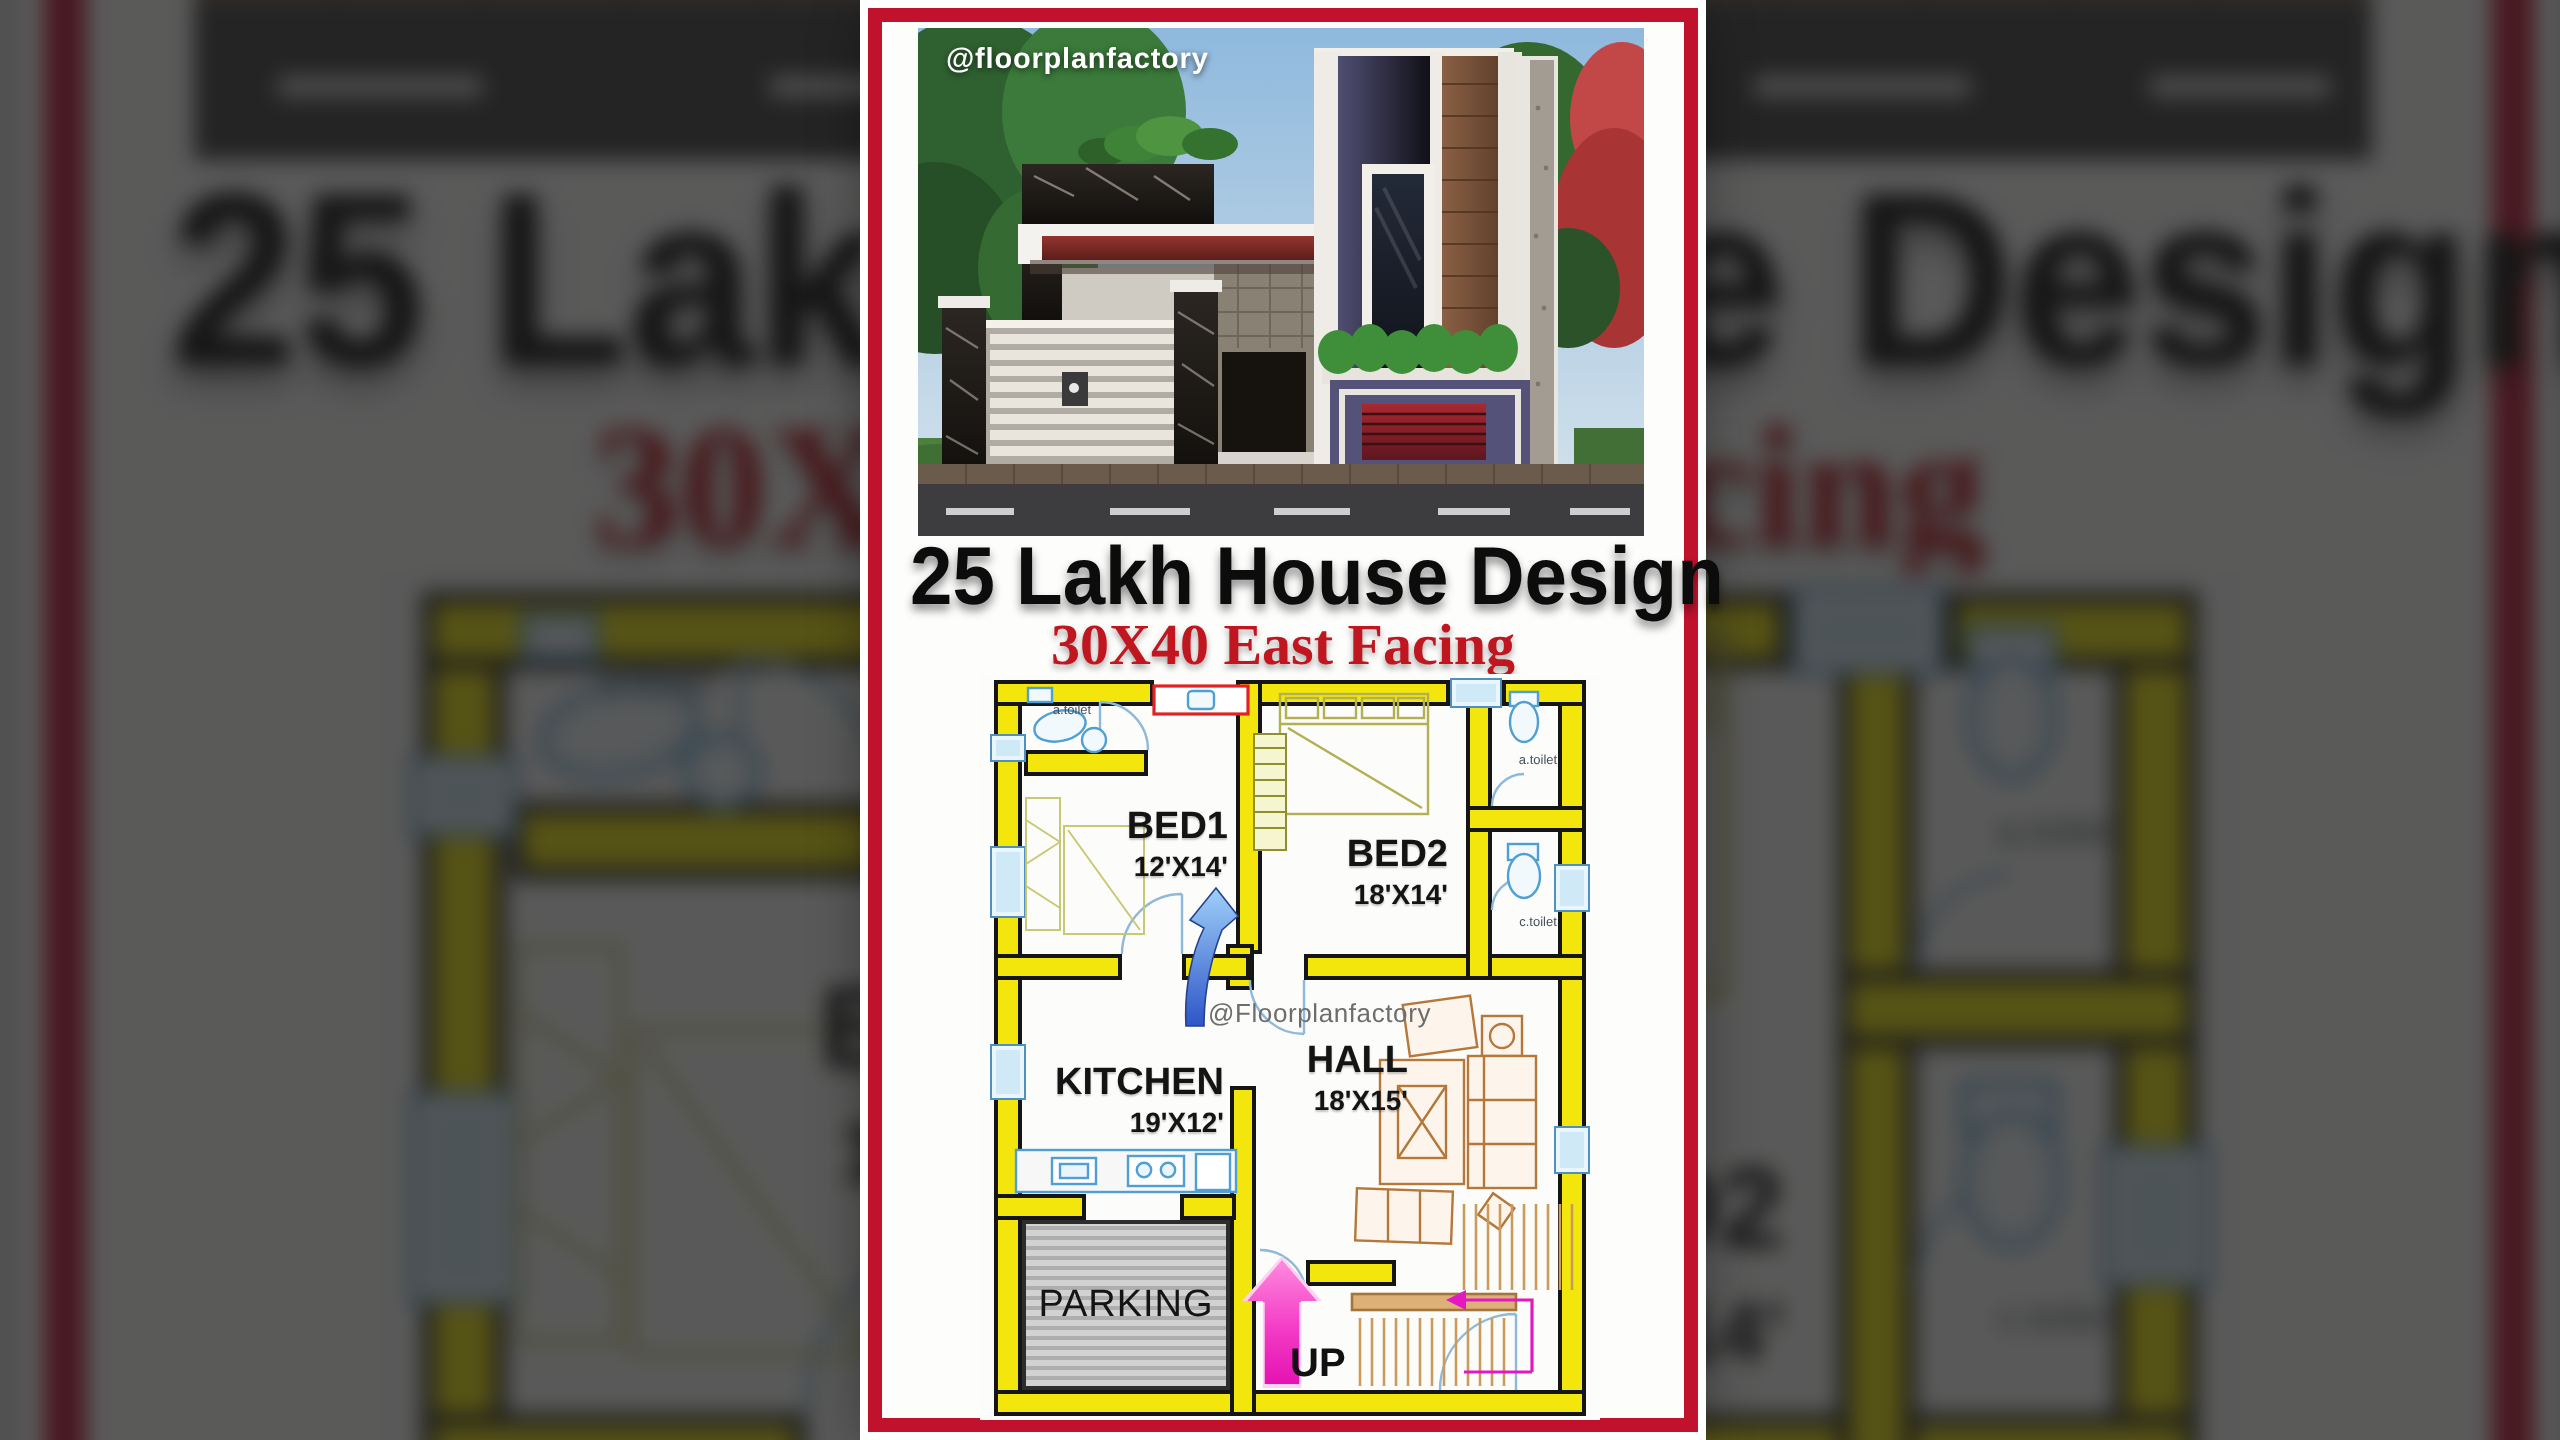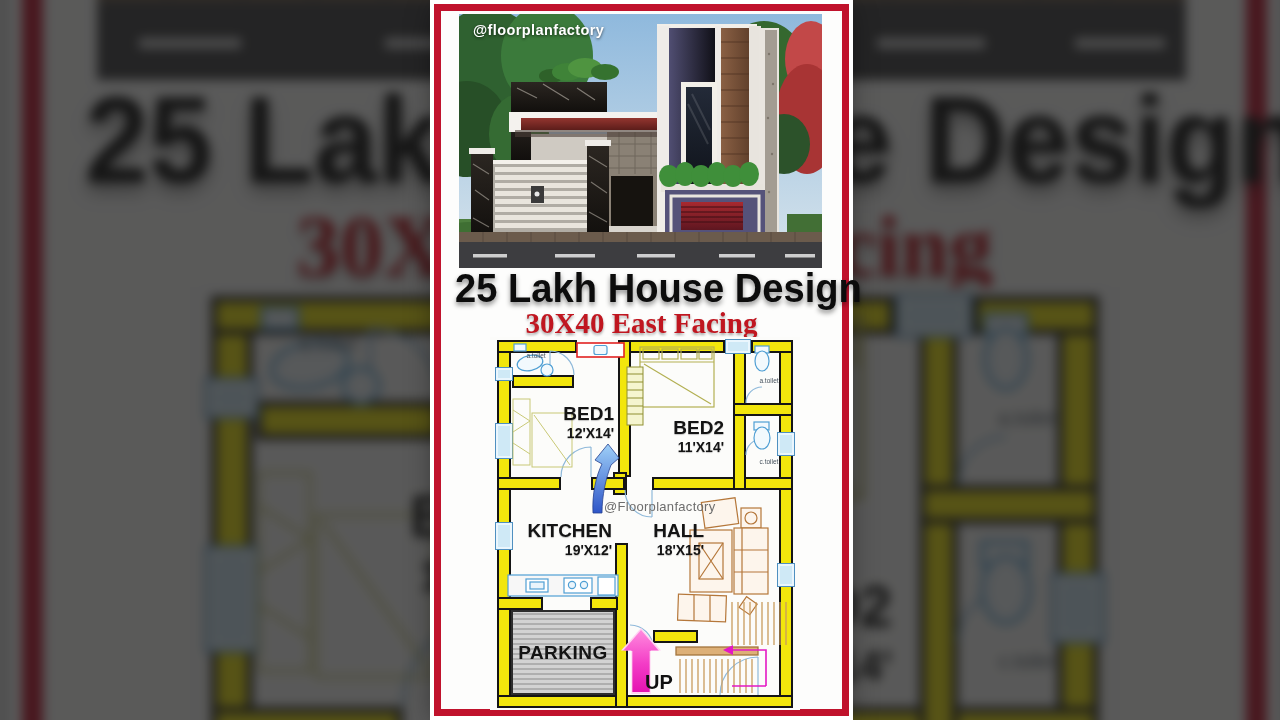--- a/index.html
+++ b/index.html
@@ -36,21 +36,21 @@
   .fix{position:absolute;left:0;top:0;width:310px;height:373px;}
   .room-label{position:absolute;font-weight:bold;color:#141414;text-align:right;line-height:1.18;
               text-shadow:0 1px 1px rgba(0,0,0,0.22);}
   .room-label .dim-line{font-size:14px;}
   .tiny-label{position:absolute;font-size:6.5px;color:#44505c;text-align:center;}
   .plan-mark{position:absolute;left:114px;top:162px;font-size:13px;color:#6d6d6d;letter-spacing:.3px;}
   .parking{position:absolute;left:21px;top:273px;width:104px;height:85px;box-sizing:border-box;
            border:2px solid #2d2d2d;
            background:repeating-linear-gradient(0deg,#d2d2d2 0 3px,#aeaeae 3px 5px);
            display:flex;align-items:center;justify-content:center;}
-  .parking span{font-size:19px;font-weight:700;letter-spacing:.5px;color:#141414;}
+  .parking span{font-size:19px;font-weight:400;letter-spacing:.5px;color:#141414;}
   .up-arrow{position:absolute;left:131px;top:291px;width:40px;height:66px;
             clip-path:polygon(50% 0%,100% 34%,74% 34%,74% 100%,26% 100%,26% 34%,0% 34%);
             background:#ffd2f2;}
   .up-arrow .inner{position:absolute;left:2px;top:2px;right:2px;bottom:2px;
             clip-path:polygon(50% 0%,100% 34%,74% 34%,74% 100%,26% 100%,26% 34%,0% 34%);
             background:linear-gradient(180deg,#ff8ade 0%,#f33cc6 55%,#e512b2 100%);}
   .up-label{position:absolute;left:155px;top:334px;font-size:20px;font-weight:800;color:#111;}
 </style>
 </head>
 <body>
@@ -698,23 +698,23 @@
           <div class="inner"></div>
         </div>
       <div class="up-label">UP</div>
 
       <div class="room-label" style="left:38px;top:66px;width:86px;font-size:19px;">
         <div>BED1</div>
         <div class="dim-line">12'X14'</div>
       </div>
       <div class="room-label" style="left:148px;top:80px;width:86px;font-size:19px;">
         <div>BED2</div>
-        <div class="dim-line">11'X14'</div>
-      </div>
-      <div class="room-label" style="left:34px;top:183px;width:88px;font-size:19px;">
+        <div class="dim-line">18'X14'</div>
+      </div>
+      <div class="room-label" style="left:34px;top:194px;width:88px;font-size:19px;">
         <div>KITCHEN</div>
         <div class="dim-line">19'X12'</div>
       </div>
       <div class="room-label" style="left:130px;top:183px;width:84px;font-size:19px;">
         <div>HALL</div>
         <div class="dim-line">18'X15'</div>
       </div>
       <div class="tiny-label" style="left:26px;top:15px;width:40px;">a.toilet</div>
       <div class="tiny-label" style="left:254px;top:40px;width:50px;">a.toilet</div>
       <div class="tiny-label" style="left:254px;top:121px;width:50px;">c.toilet</div>

